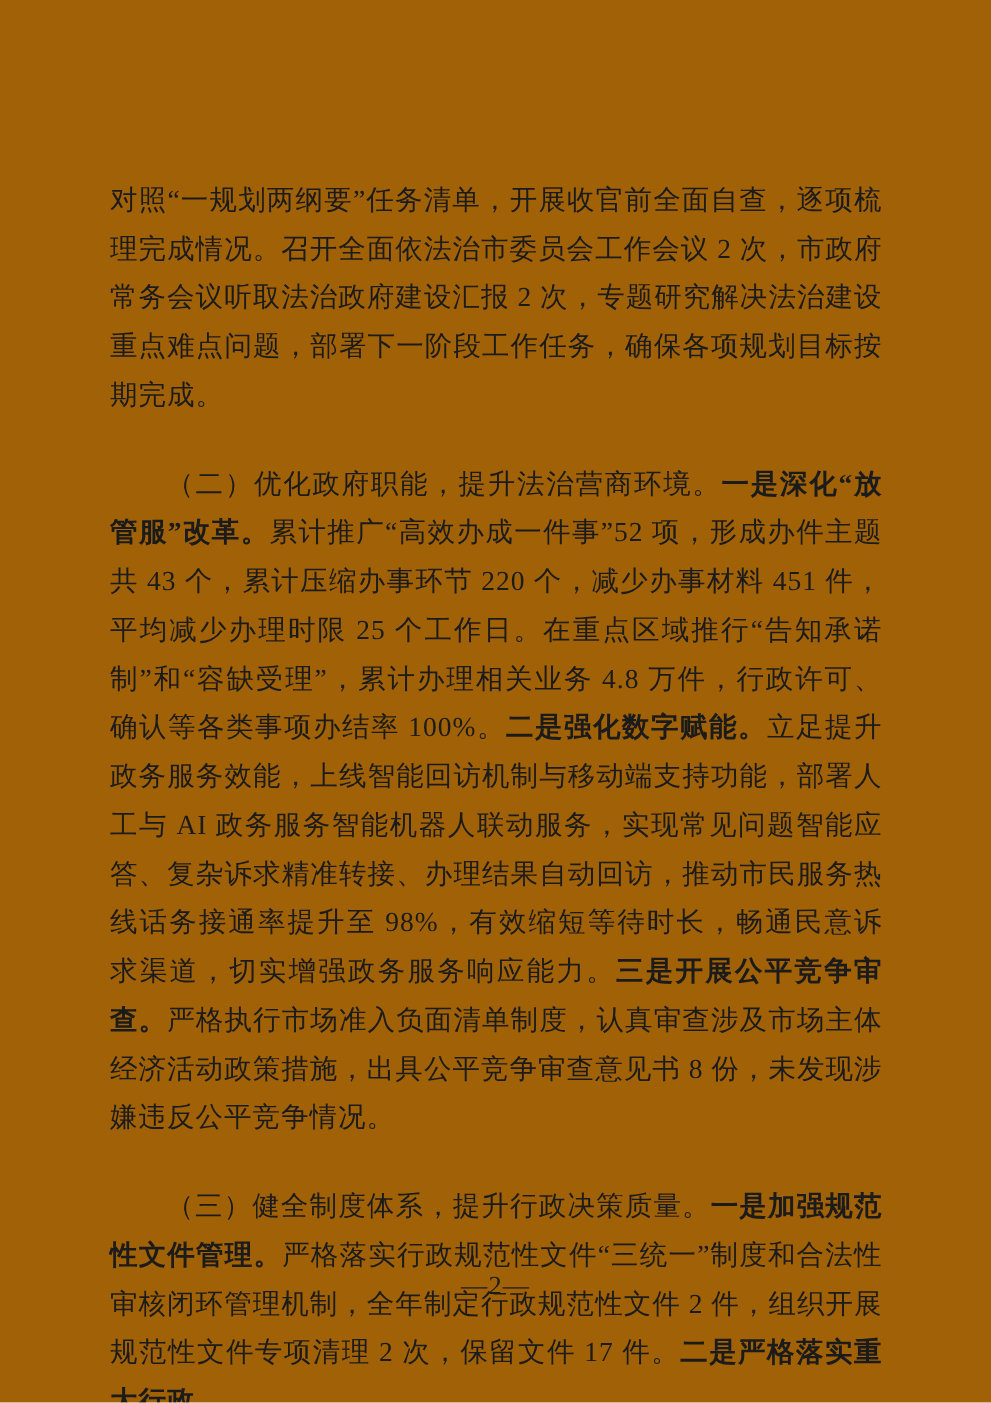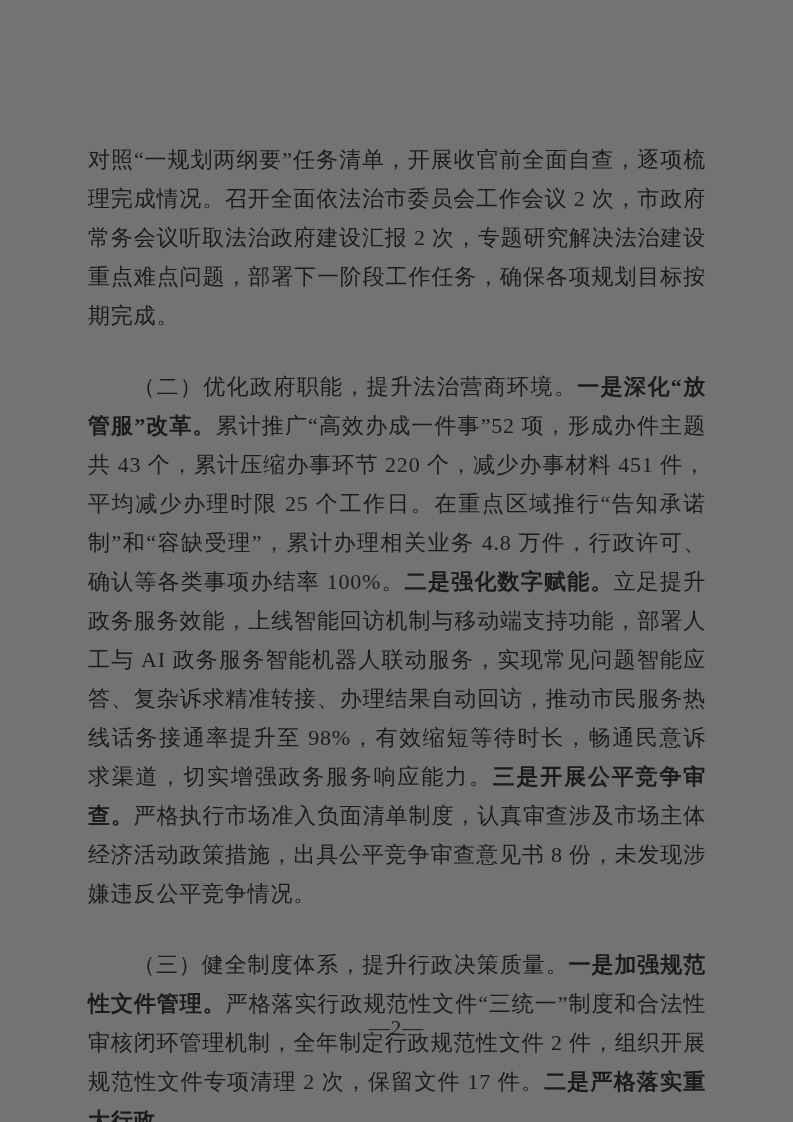--- a/index.html
+++ b/index.html
@@ -4,21 +4,21 @@
 <style>
   html, body {
     margin: 0;
     padding: 0;
     background: #ffffff;
   }
   .page {
     position: relative;
     width: 793px;
     height: 1122px;
-    background: #737373;
+    background: #a16207;
     overflow: hidden;
     font-family: "Liberation Serif", "DejaVu Serif", serif;
     color: #1b1b1b;
   }
   .content {
     position: absolute;
     left: 88px;
     top: 140px;
     width: 618px;
     font-size: 22px;

